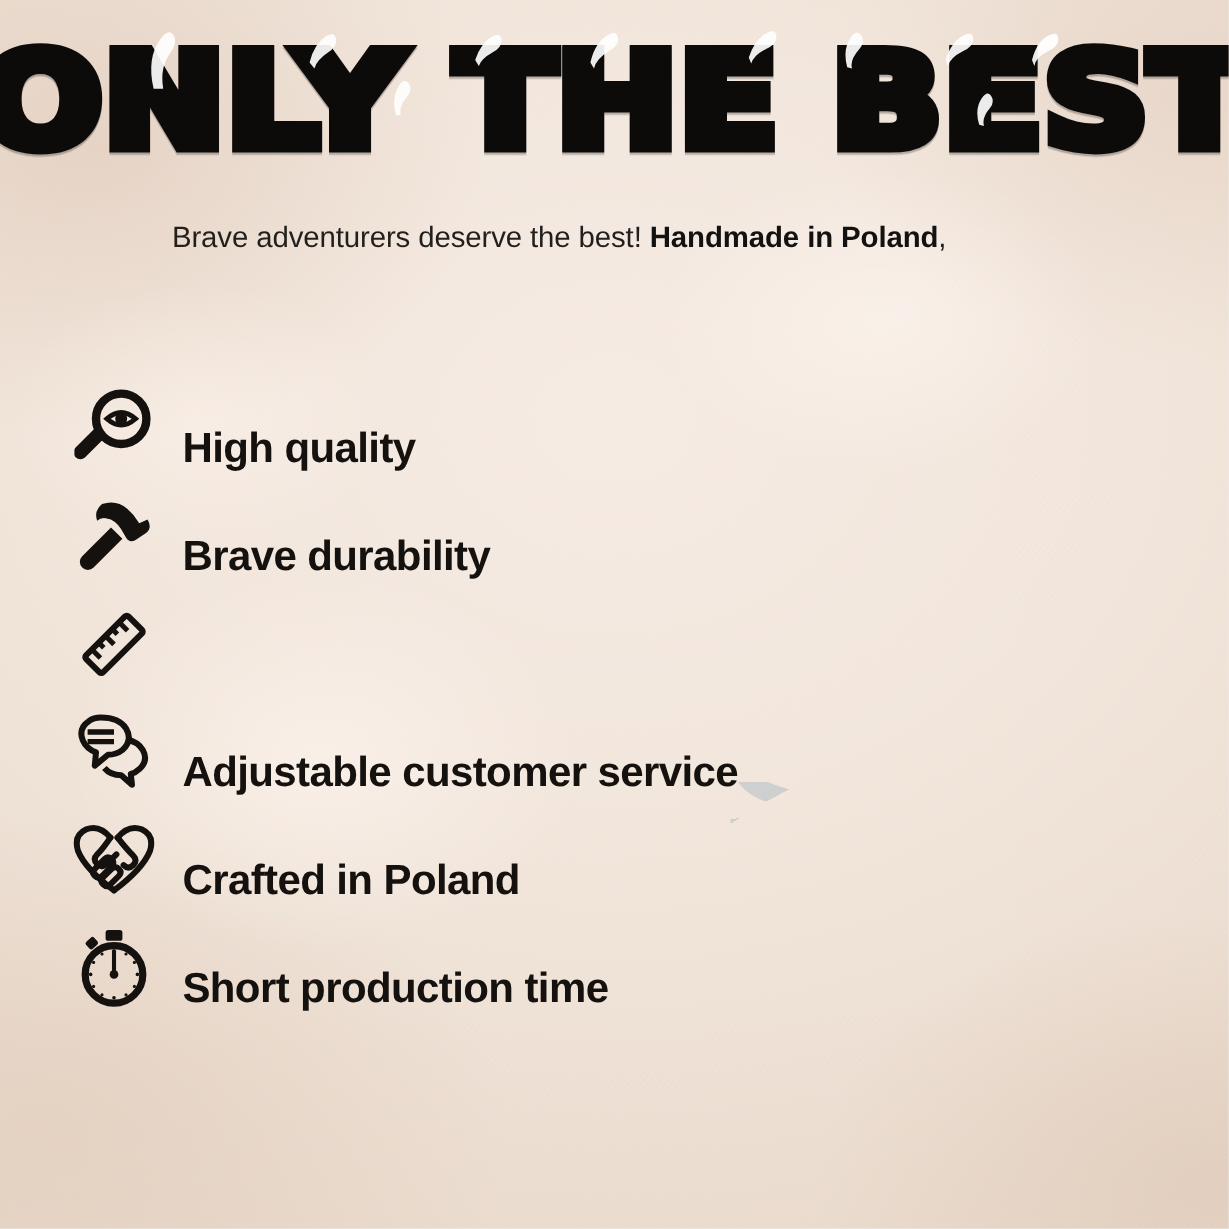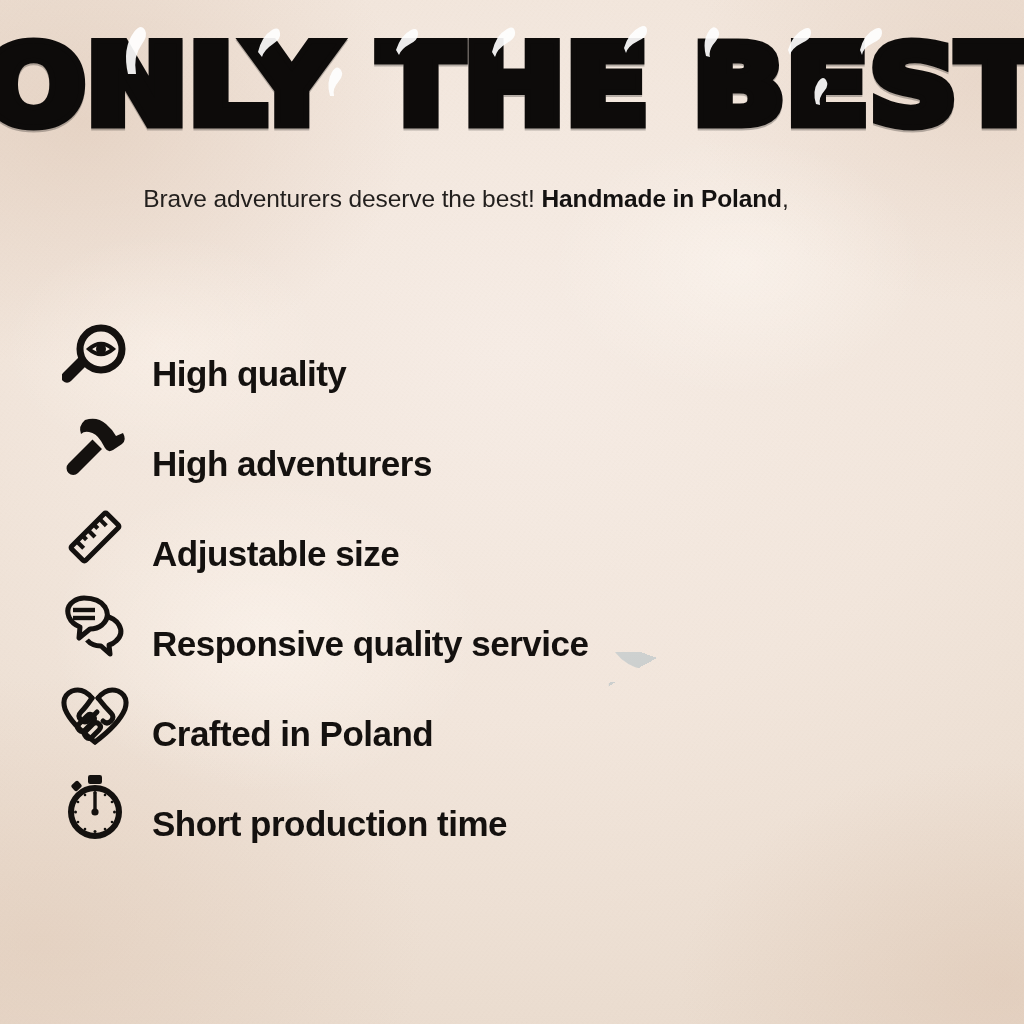--- a/index.html
+++ b/index.html
@@ -355,53 +355,52 @@
 
     <div class="feature-row">
       <span class="feature-icon">
         <svg width="66" height="66" viewBox="0 0 66 66">
           <g fill="#14110f">
             <path d="M23 6 q12 -4 21 4 q6 5 10 12 l7 -3 q4 7 -1 11 l-9 6 q-5 3 -8 -2 l-4 -7 q-5 -8 -12 -9 q-5 -1 -8 2 q-3 -8 4 -14 z"></path>
             <path d="M30.5 25.5 l9.5 9.5 -24 24 a6.7 6.7 0 0 1 -9.5 -9.5 z"></path>
           </g>
         </svg>
       </span>
-      <span class="feature-label">High adventurers</span>
+      <span class="feature-label">Brave durability</span>
     </div>
 
     <div class="feature-row">
       <span class="feature-icon">
         <svg width="66" height="66" viewBox="0 0 66 66">
           <g transform="rotate(-45 33 33)">
             <rect x="8" y="23" width="50" height="20" rx="2" fill="none" stroke="#14110f" stroke-width="5"></rect>
             <g stroke="#14110f" stroke-width="4.2" stroke-linecap="butt">
               <line x1="17" y1="23" x2="17" y2="33"></line>
               <line x1="25" y1="23" x2="25" y2="29"></line>
               <line x1="33" y1="23" x2="33" y2="33"></line>
               <line x1="41" y1="23" x2="41" y2="29"></line>
               <line x1="49" y1="23" x2="49" y2="33"></line>
             </g>
           </g>
         </svg>
       </span>
-      <span class="feature-label">Adjustable size</span>
     </div>
 
     <div class="feature-row">
       <span class="feature-icon">
         <svg width="66" height="66" viewBox="0 0 66 66">
           <g fill="none" stroke="#14110f" stroke-width="5" stroke-linejoin="round">
             <path d="M43 22 q10 2 14 9 q5 9 -3 16 q-3 3 -7 4 l1 9 -9 -8 q-9 0 -14 -6"></path>
             <path d="M22 4 q15 0 21 9 q6 10 -3 18 q-5 4 -12 4 l-11 9 1 -11 q-8 -3 -11 -10 q-4 -10 5 -16 q4 -3 10 -3 z"></path>
             <line x1="11" y1="16" x2="33" y2="16" stroke-width="4.4"></line>
             <line x1="11" y1="24" x2="33" y2="24" stroke-width="4.4"></line>
           </g>
         </svg>
       </span>
-      <span class="feature-label">Responsive quality service</span>
+      <span class="feature-label">Adjustable customer service</span>
     </div>
 
     <div class="feature-row">
       <span class="feature-icon">
         <svg width="68" height="66" viewBox="0 0 68 66">
           <g fill="none" stroke="#14110f" stroke-width="5" stroke-linejoin="round" stroke-linecap="round">
             <path d="M34 58 Q10 40 4 25 Q0 12 11 7 Q22 3 31 14"></path>
             <path d="M34 58 Q58 40 64 25 Q68 12 57 7 Q46 3 37 14"></path>
             <path d="M31 14 q-6 9 -11 14 q-4 4 0 8 q4 4 8 0 l8 -8"></path>
             <path d="M37 14 q7 9 13 15 q4 4 0 8 q-4 4 -8 0"></path>

